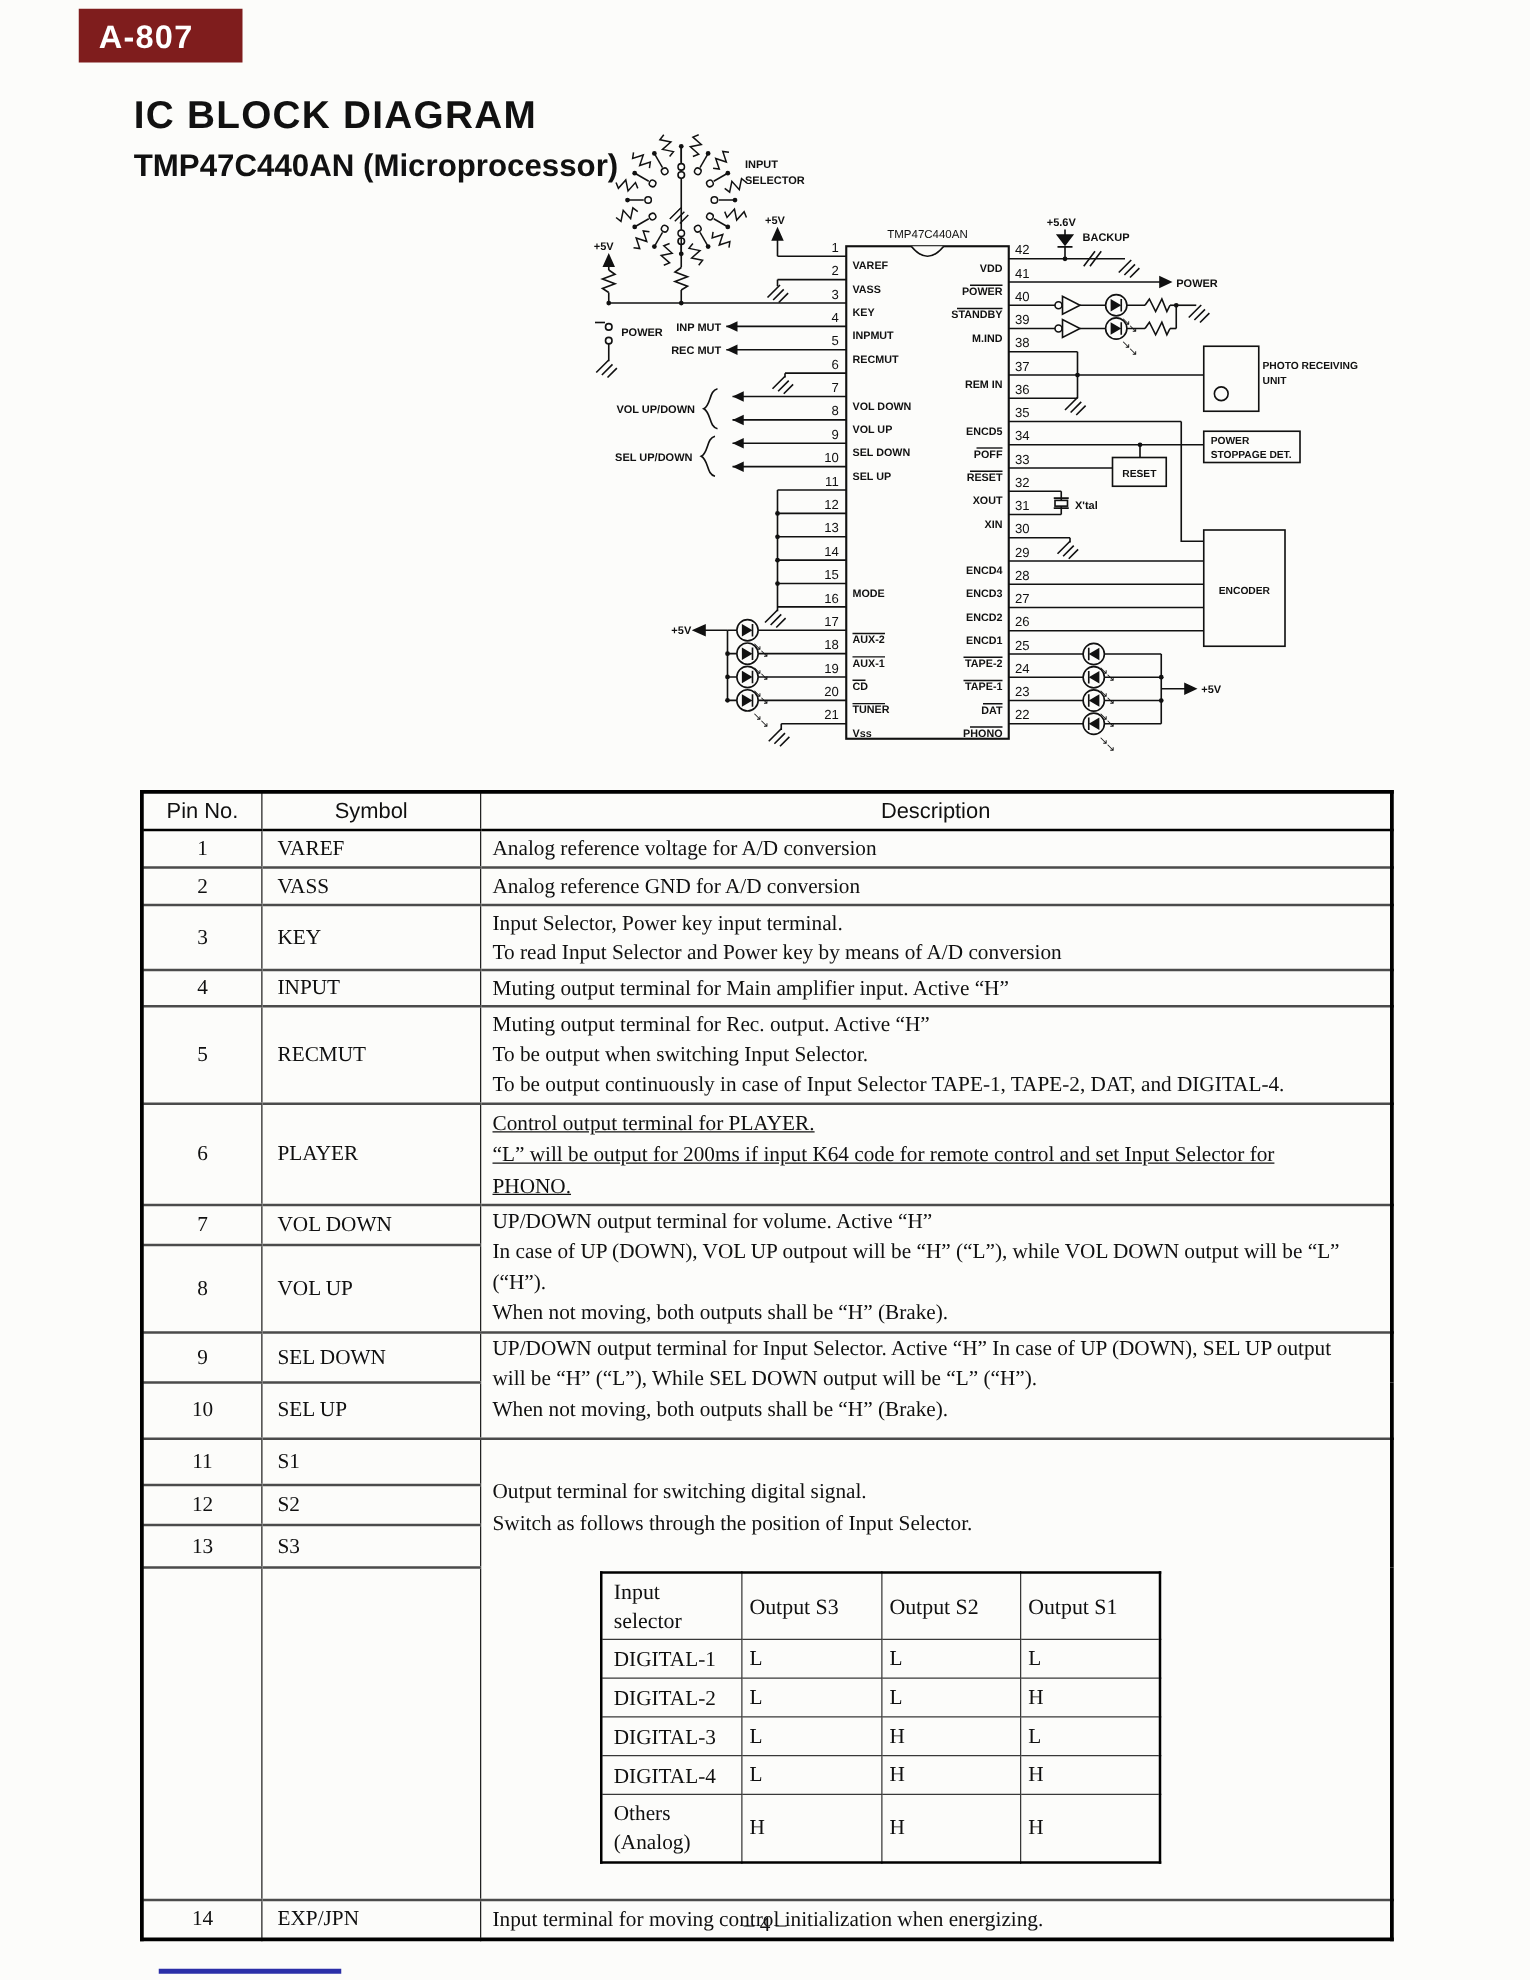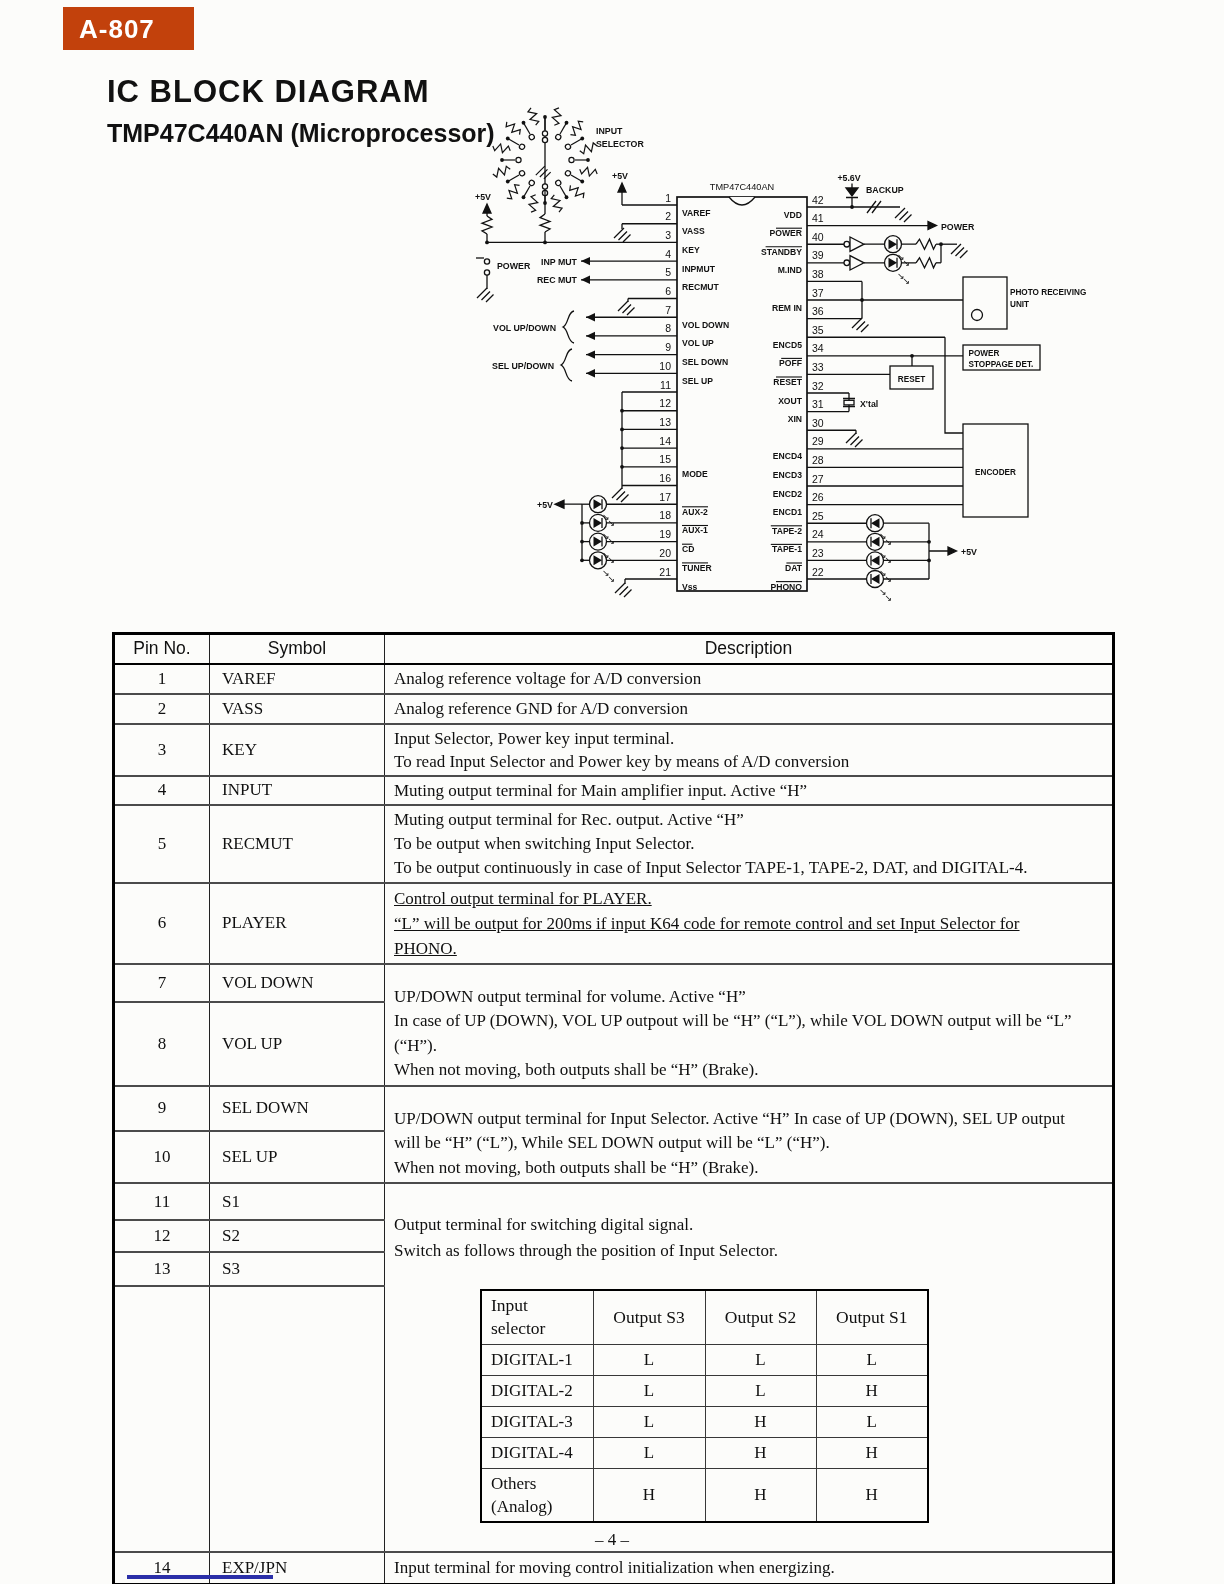--- a/index.html
+++ b/index.html
@@ -1,21 +1,21 @@
 <!DOCTYPE html>
 <html><head>
 <meta charset="utf-8">
 <style>
   html,body{margin:0;padding:0;}
   body{
     width:1224px;height:1584px;position:relative;background:#fcfcfa;
     font-family:"Liberation Sans",sans-serif;color:#111;overflow:hidden;
   }
   #model-badge{
-    position:absolute;left:63px;top:7px;width:131px;height:43px;background:#c2410c;
+    position:absolute;left:63px;top:7px;width:131px;height:43px;background:#7f1d1d;
     color:#fff;font-weight:bold;font-size:26px;line-height:44px;padding-left:16px;
     box-sizing:border-box;letter-spacing:1px;
   }
   #page-title{position:absolute;left:107px;top:74px;font-size:31px;font-weight:bold;letter-spacing:1px;}
   #page-subtitle{position:absolute;left:107px;top:119px;font-size:25px;font-weight:bold;}
   #ic-svg{position:absolute;left:440px;top:105px;}
   #ic-svg text{font-family:"Liberation Sans",sans-serif;fill:#111;}
   .num{font-size:10.5px;}
   .lbl{font-size:8.6px;font-weight:bold;}
   .ann{font-size:8.8px;font-weight:bold;}
@@ -33,31 +33,31 @@
   }
   .pins td{
     border-left:1.5px solid #222;border-right:1.5px solid #222;
     border-top:2.6px solid #4b4b4b;border-bottom:2.6px solid #4b4b4b;
     padding:2px 9px;vertical-align:middle;
   }
   .pins tr.thin td{border-top:1.4px solid #333;}
   td.pin{text-align:center;}
   td.symbol{padding-left:12px;}
   td.desc{white-space:pre-line;line-height:23px;}
-  td.desc.top{vertical-align:top;padding-top:20px;line-height:24.5px;}
+  td.desc.top{vertical-align:top;padding-top:0;line-height:24.5px;}
   td.desc.mid3{line-height:24px;}
   td.desc.mid6{line-height:25px;text-decoration:underline;}
   td.desc.s-cell{vertical-align:top;line-height:26px;}
   table.stbl{
     border-collapse:collapse;border:2.4px solid #000;margin:25px 0 0 86px;
     font-size:17px;table-layout:fixed;width:447px;
   }
   .stbl th,.stbl td{
     border:1.6px solid #383838;font-weight:normal;font-family:"Liberation Serif",serif;
-    text-align:center;padding:2px 6px;vertical-align:middle;
+    text-align:left;padding:2px 6px;vertical-align:middle;
   }
   .stbl .selcol{text-align:left;padding-left:9px;white-space:pre-line;line-height:23px;}
   #page-num{position:absolute;left:0;top:1530px;width:1224px;text-align:center;
     font-family:"Liberation Serif",serif;font-size:17px;}
   #blue-rule{position:absolute;left:127px;top:1575px;width:146px;height:3.5px;background:#2b2fa8;}
 </style>
 </head>
 <body>
 
 <div id="model-badge">A-807</div>

